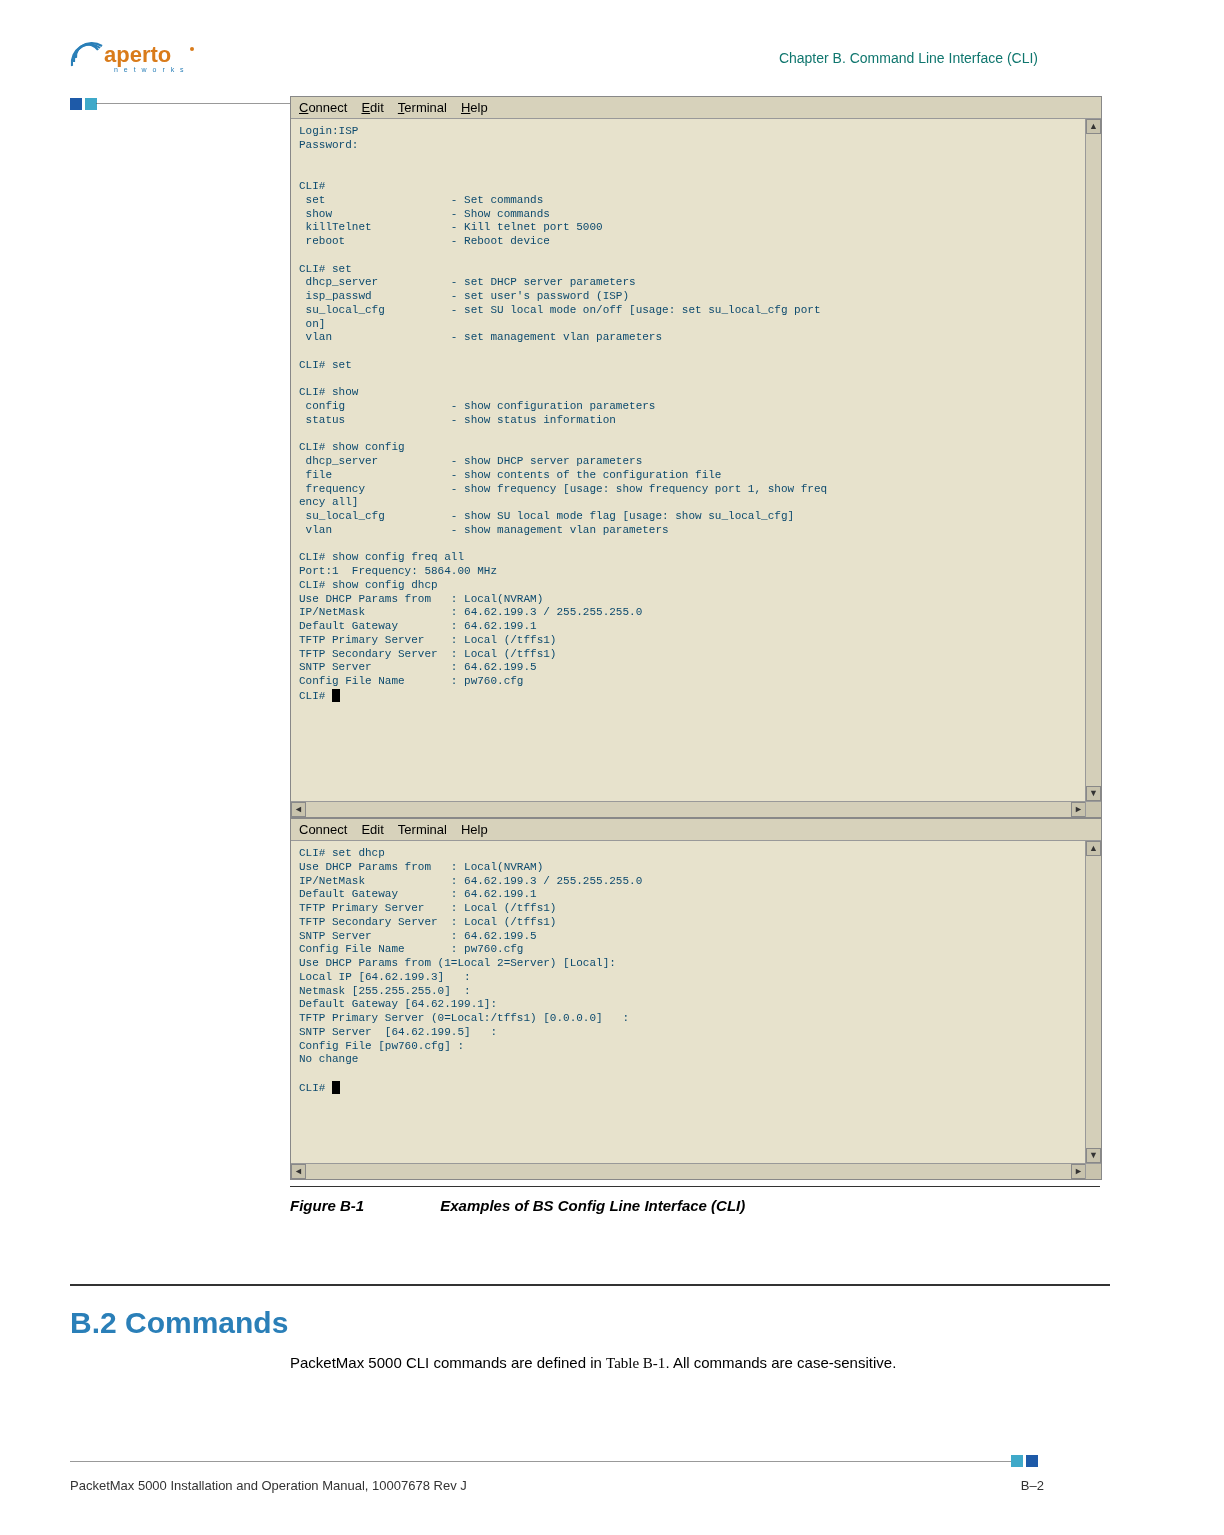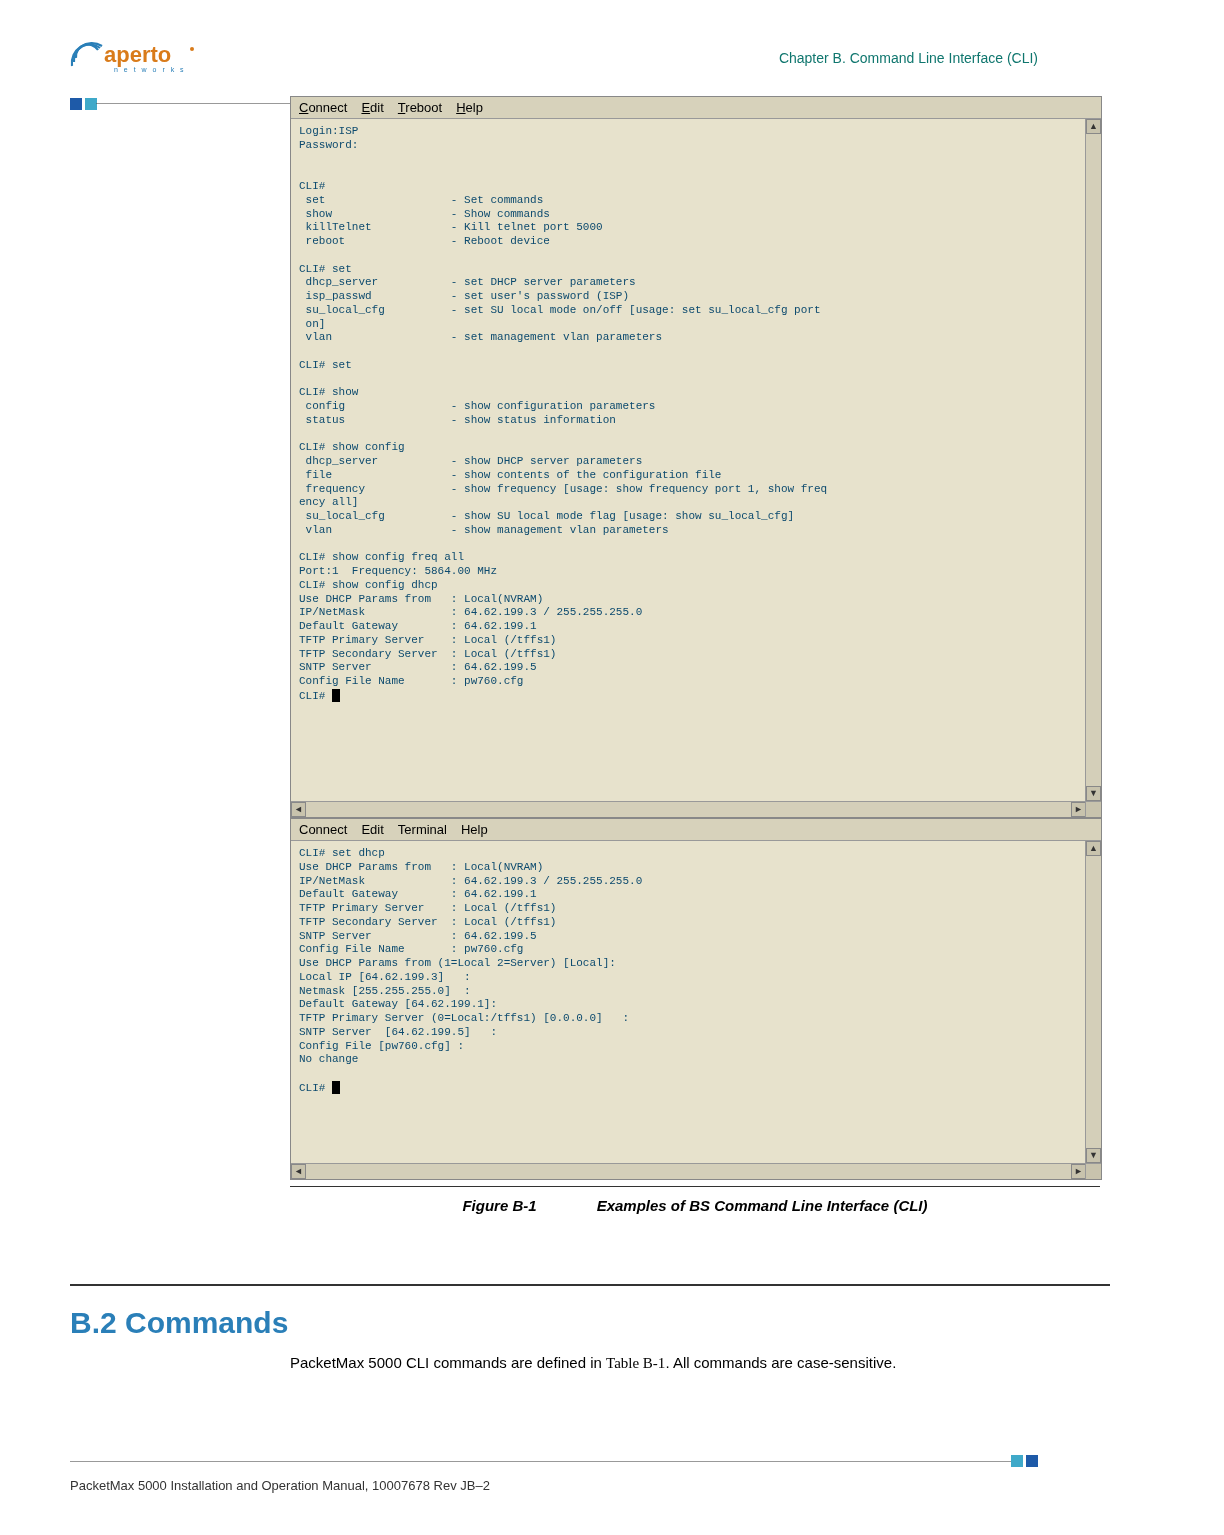--- a/index.html
+++ b/index.html
@@ -149,43 +149,42 @@
   }
   .figure-caption-row {
     border-top: 1px solid #333;
     margin-top: 6px;
     padding-top: 10px;
     width: 810px;
     font-style: italic;
     font-weight: bold;
     font-size: 15px;
     display: flex;
-    gap: 60px;
-    justify-content: center;
+    gap: 76px;
   }
   .section-heading {
     margin-top: 70px;
     margin-left: -220px;
     border-top: 2px solid #333;
     padding-top: 20px;
     font-size: 30px;
     font-weight: bold;
     color: #2a7fb8;
   }
   .body-para {
     margin-top: 12px;
     font-size: 15px;
     line-height: 1.45;
     text-align: justify;
   }
   .footer {
     position: absolute;
-    left: 70px; right: 70px; bottom: 42px;
-    display: flex;
-    justify-content: flex-start;
+    left: 70px; right: 64px; bottom: 42px;
+    display: flex;
+    justify-content: space-between;
     font-size: 13px;
     color: #333;
   }
 </style>
 </head>
 <body>
 
 <div class="page">
 
   <div class="header-row">
@@ -209,21 +208,21 @@
       <div class="sq c"></div>
   </div>
   <div class="rule-top"></div>
 
   <div class="content">
 
     <div class="term" style="height:720px;">
       <div class="menubar">
         <span class="menu-item"><span class="ul">C</span><span>onnect</span></span>
         <span class="menu-item"><span class="ul">E</span><span>dit</span></span>
-        <span class="menu-item"><span class="ul">T</span><span>reboot</span></span>
+        <span class="menu-item"><span class="ul">T</span><span>erminal</span></span>
         <span class="menu-item"><span class="ul">H</span><span>elp</span></span>
       </div>
       <div class="termbody"><span>Login:ISP
 Password:
 
 
 CLI#
  set                   - Set commands
  show                  - Show commands
  killTelnet            - Kill telnet port 5000
@@ -303,21 +302,21 @@
       </div>
       <div class="scroll-horiz">
         <div class="scroll-left">◄</div>
         <div class="scroll-right">►</div>
       </div>
       <div class="scroll-corner"></div>
     </div>
 
     <div class="figure-caption-row">
       <span>Figure B-1</span>
-      <span>Examples of BS Command Line Interface (CLI)</span>
+      <span>Examples of BS Config Line Interface (CLI)</span>
     </div>
 
     <div class="section-heading">B.2 Commands</div>
     <div class="body-para">
       <span>PacketMax 5000 CLI commands are defined in </span><span style="font-family:'Times New Roman',serif;">Table B-1</span><span>. All commands are case-sensitive.</span>
     </div>
 
   </div>
 
   <div class="rule-bottom"></div>

